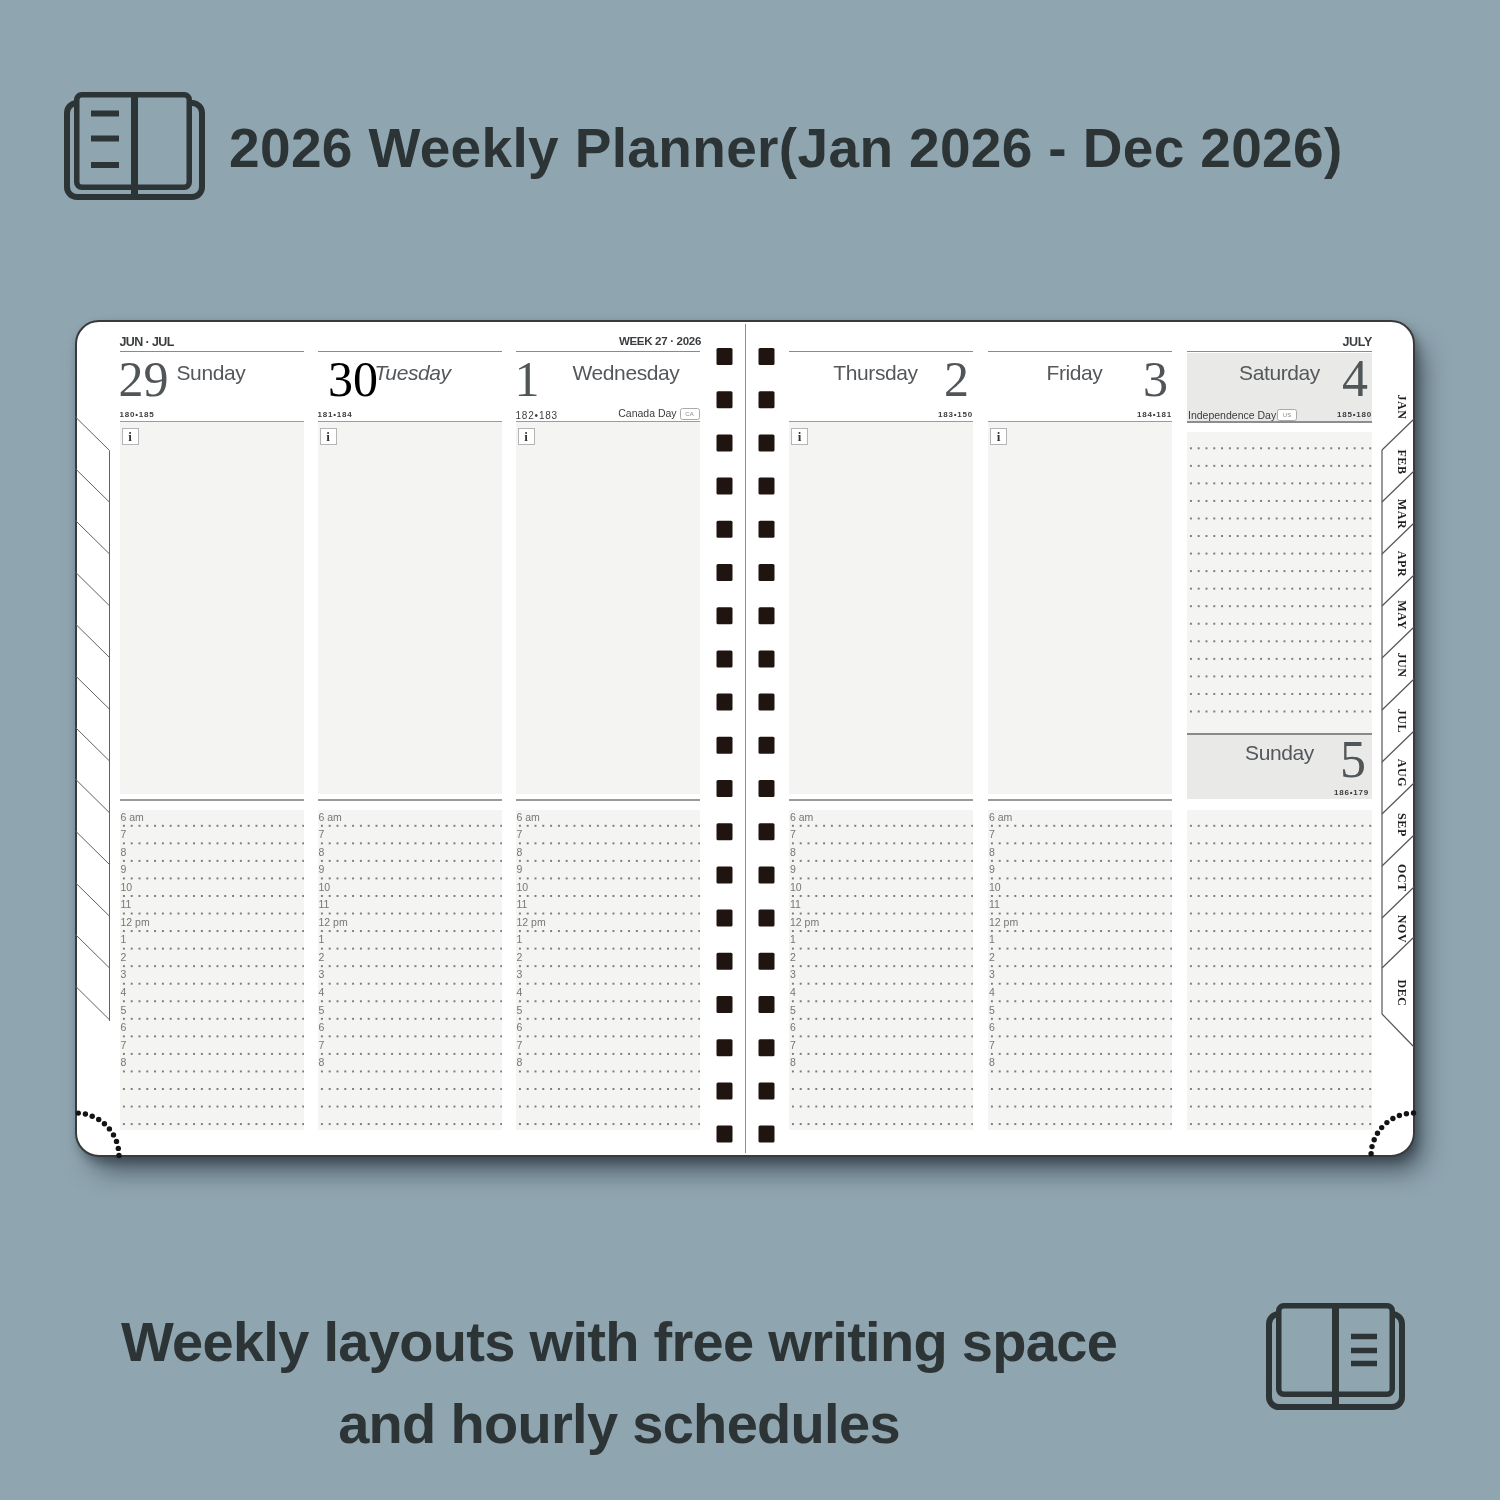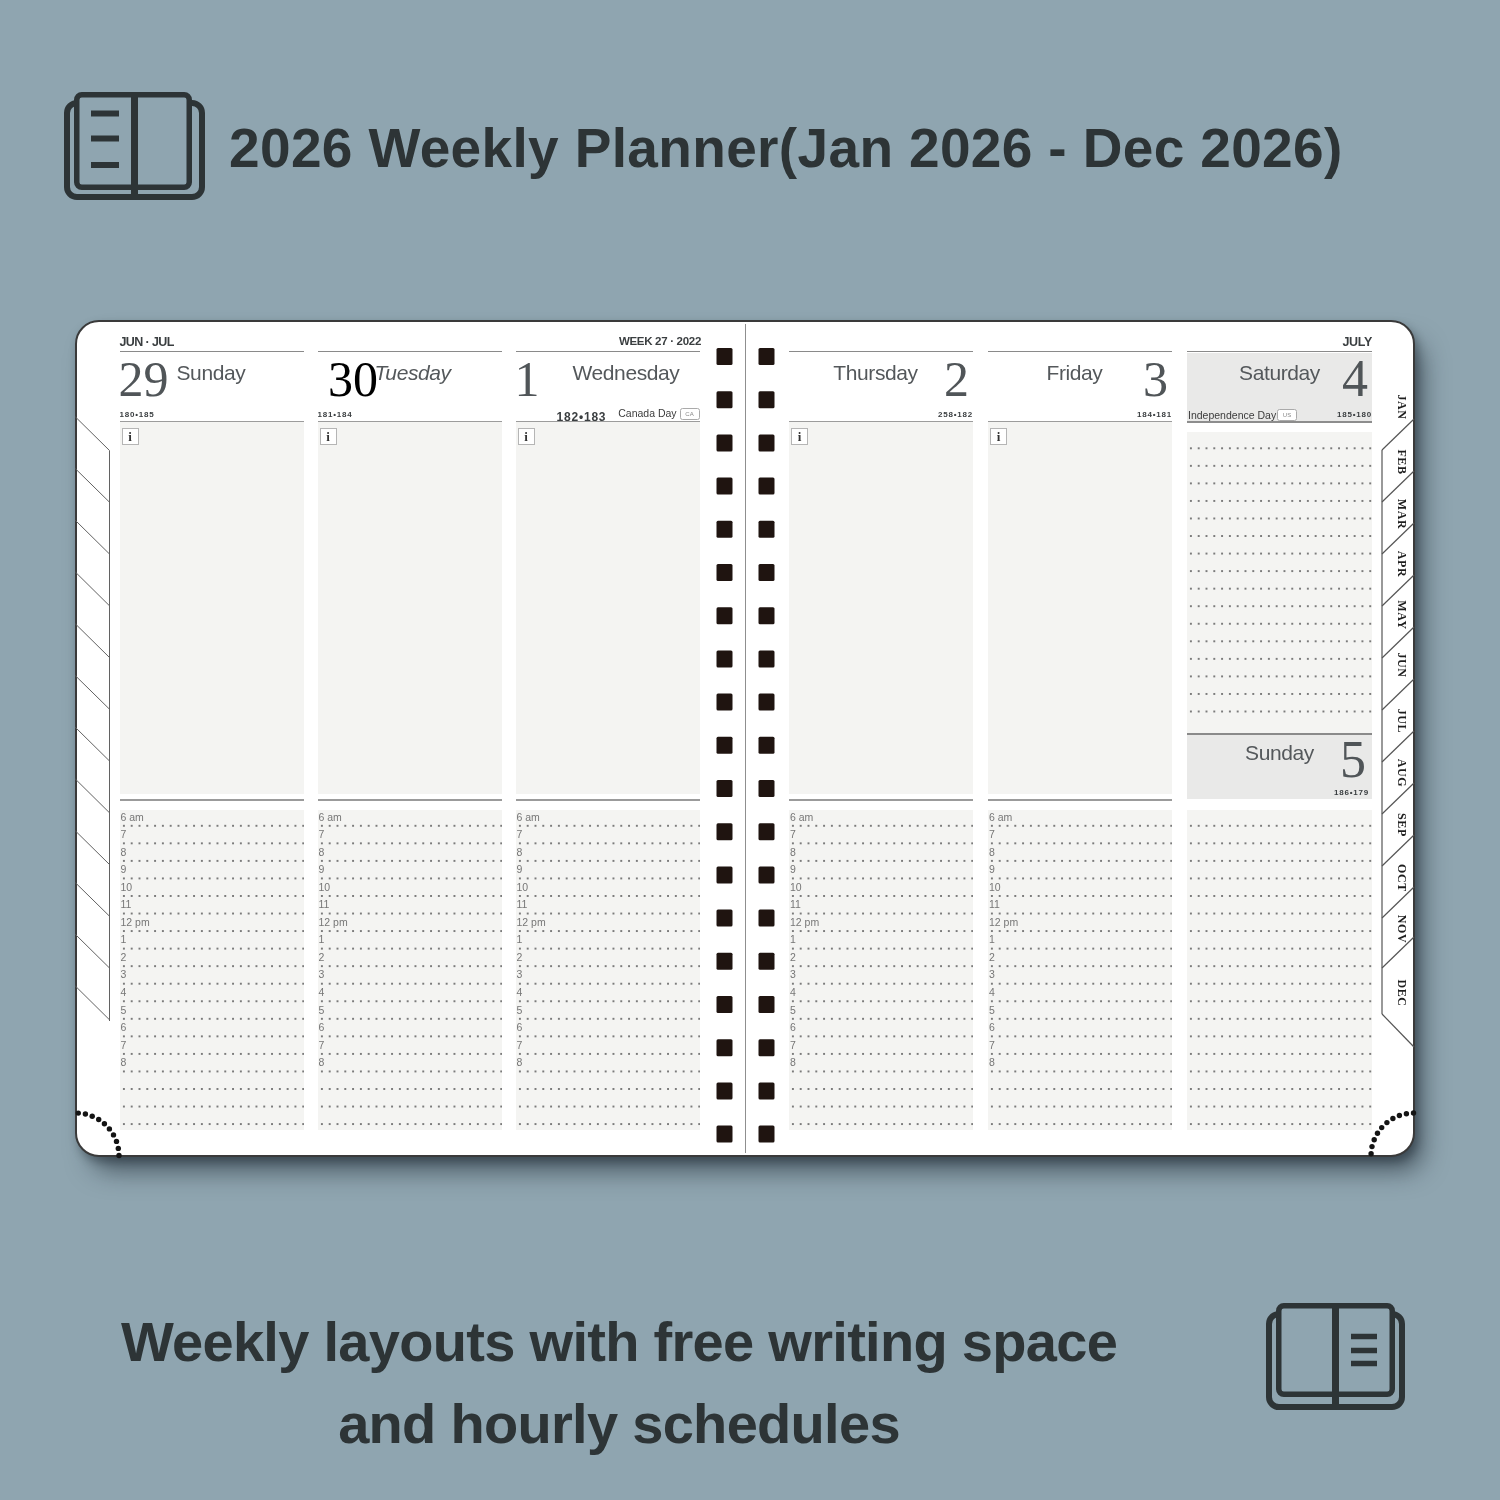--- a/index.html
+++ b/index.html
@@ -21,21 +21,21 @@
 </svg>
 
 <div class="abs" style="left:229px;top:116px;width:1200px;font-size:55px;font-weight:bold;letter-spacing:0.35px;color:#2d3436;white-space:nowrap;">2026 Weekly Planner(Jan 2026 - Dec 2026)</div>
 
 <div class="abs" style="left:75px;top:320px;width:1340px;height:837px;background:#ffffff;border:2px solid #3a3a3a;border-radius:24px;box-shadow:12px 18px 26px -5px rgba(24,34,44,.6), 3px 5px 9px rgba(24,34,44,.35);"></div>
 
 <div class="abs" style="left:744.5px;top:324px;width:1.5px;height:829px;background:#8f8f8f;"></div>
 
 <div class="abs" style="left:119.5px;top:335px;font-size:12.5px;font-weight:bold;letter-spacing:-0.6px;color:#3a3e40;">JUN · JUL</div>
 
-<div class="abs" style="left:501px;top:335px;width:200px;text-align:right;font-size:11.5px;font-weight:bold;letter-spacing:-0.3px;color:#3a3e40;">WEEK 27 · 2022</div>
+<div class="abs" style="left:501px;top:335px;width:200px;text-align:right;font-size:11.5px;font-weight:bold;letter-spacing:-0.3px;color:#3a3e40;">WEEK 27 · 2026</div>
 
 <div class="abs" style="left:1172px;top:335px;width:200px;text-align:right;font-size:12.5px;font-weight:bold;letter-spacing:-0.3px;color:#3a3e40;">JULY</div>
 
 <div class="abs" style="left:119.5px;top:350.5px;width:184.0px;height:1.5px;background:#8a8a8a;"></div>
 <div class="abs" style="left:118.5px;top:354px;font-size:50px;color:#505558;line-height:1;font-family:'Liberation Serif',serif;">29</div>
 <div class="abs" style="left:176.5px;top:360.5px;font-size:21px;letter-spacing:-0.4px;color:#54585b;">Sunday</div>
 <div class="abs" style="left:119.5px;top:410px;font-size:8px;font-weight:bold;letter-spacing:0.8px;color:#3a3e40;">180•185</div>
 <div class="abs" style="left:119.5px;top:420.7px;width:184.0px;height:1.4px;background:#9c9c9c;"></div>
 
 <div class="abs" style="left:119.5px;top:422.0px;width:184.0px;height:372.0px;background:#f4f4f2;"></div>
@@ -82,21 +82,21 @@
 <div class="abs" style="left:318.5px;top:968.45px;font-size:10.5px;color:#767676;">3</div>
 <div class="abs" style="left:318.5px;top:986.00px;font-size:10.5px;color:#767676;">4</div>
 <div class="abs" style="left:318.5px;top:1003.55px;font-size:10.5px;color:#767676;">5</div>
 <div class="abs" style="left:318.5px;top:1021.10px;font-size:10.5px;color:#767676;">6</div>
 <div class="abs" style="left:318.5px;top:1038.65px;font-size:10.5px;color:#767676;">7</div>
 <div class="abs" style="left:318.5px;top:1056.20px;font-size:10.5px;color:#767676;">8</div>
 
 <div class="abs" style="left:515.5px;top:350.5px;width:184.0px;height:1.5px;background:#8a8a8a;"></div>
 <div class="abs" style="left:514.5px;top:354px;font-size:50px;color:#505558;line-height:1;font-family:'Liberation Serif',serif;">1</div>
 <div class="abs" style="left:572.5px;top:360.5px;font-size:21px;letter-spacing:-0.4px;color:#54585b;">Wednesday</div>
-<div class="abs" style="left:515.5px;top:410px;font-size:12px;font-weight:bold;letter-spacing:0.8px;color:#3a3e40;margin-left:41px;">182•183</div>
+<div class="abs" style="left:515.5px;top:410px;font-size:10px;font-weight:normal;letter-spacing:0.8px;color:#3a3e40;">182•183</div>
 <div class="abs" style="left:515.5px;top:407px;width:184.0px;text-align:right;font-size:10.5px;color:#3c3c3c;">Canada Day&nbsp;<span style="display:inline-block;border:1px solid #aaa;border-radius:2.5px;font-size:6px;color:#888;width:20px;height:12px;line-height:11px;text-align:center;vertical-align:1px;background:#fff;">CA</span></div>
 <div class="abs" style="left:515.5px;top:420.7px;width:184.0px;height:1.4px;background:#9c9c9c;"></div>
 
 <div class="abs" style="left:515.5px;top:422.0px;width:184.0px;height:372.0px;background:#f4f4f2;"></div>
 <div class="abs" style="left:517.5px;top:428px;width:17px;height:17px;background:#fff;border:1px solid #b5b5b5;font-family:'Liberation Serif',serif;font-weight:bold;font-size:13px;color:#333;text-align:center;line-height:16px;">i</div>
 <div class="abs" style="left:515.5px;top:798.5px;width:184.0px;height:2px;background:#9b9b9b;"></div>
 
 <div class="abs" style="left:515.5px;top:810.0px;width:184.0px;height:320.0px;background-color:#f4f4f2;background-image:radial-gradient(circle 1.05px at 3.9px 8.775px, #7b7b7b 98%, rgba(0,0,0,0));background-size:7.8px 17.55px;background-position:0px 7.02px;"></div>
 <div class="abs" style="left:516.5px;top:810.50px;font-size:10.5px;color:#767676;">6 am</div>
 <div class="abs" style="left:516.5px;top:828.05px;font-size:10.5px;color:#767676;">7</div>
@@ -110,21 +110,21 @@
 <div class="abs" style="left:516.5px;top:968.45px;font-size:10.5px;color:#767676;">3</div>
 <div class="abs" style="left:516.5px;top:986.00px;font-size:10.5px;color:#767676;">4</div>
 <div class="abs" style="left:516.5px;top:1003.55px;font-size:10.5px;color:#767676;">5</div>
 <div class="abs" style="left:516.5px;top:1021.10px;font-size:10.5px;color:#767676;">6</div>
 <div class="abs" style="left:516.5px;top:1038.65px;font-size:10.5px;color:#767676;">7</div>
 <div class="abs" style="left:516.5px;top:1056.20px;font-size:10.5px;color:#767676;">8</div>
 
 <div class="abs" style="left:789.0px;top:350.5px;width:184.0px;height:1.5px;background:#8a8a8a;"></div>
 <div class="abs" style="left:789.0px;top:354px;width:180.0px;text-align:right;font-size:50px;color:#505558;line-height:1;font-family:'Liberation Serif',serif;">2</div>
 <div class="abs" style="left:789.0px;top:360.5px;width:173.0px;text-align:center;font-size:21px;letter-spacing:-0.4px;color:#54585b;">Thursday</div>
-<div class="abs" style="left:789.0px;top:410px;width:184.0px;text-align:right;font-size:8px;font-weight:bold;letter-spacing:0.8px;color:#3a3e40;">258•182</div>
+<div class="abs" style="left:789.0px;top:410px;width:184.0px;text-align:right;font-size:8px;font-weight:bold;letter-spacing:0.8px;color:#3a3e40;">183•150</div>
 <div class="abs" style="left:789.0px;top:420.7px;width:184.0px;height:1.4px;background:#9c9c9c;"></div>
 
 <div class="abs" style="left:789.0px;top:422.0px;width:184.0px;height:372.0px;background:#f4f4f2;"></div>
 <div class="abs" style="left:791.0px;top:428px;width:17px;height:17px;background:#fff;border:1px solid #b5b5b5;font-family:'Liberation Serif',serif;font-weight:bold;font-size:13px;color:#333;text-align:center;line-height:16px;">i</div>
 <div class="abs" style="left:789.0px;top:798.5px;width:184.0px;height:2px;background:#9b9b9b;"></div>
 
 <div class="abs" style="left:789.0px;top:810.0px;width:184.0px;height:320.0px;background-color:#f4f4f2;background-image:radial-gradient(circle 1.05px at 3.9px 8.775px, #7b7b7b 98%, rgba(0,0,0,0));background-size:7.8px 17.55px;background-position:0px 7.02px;"></div>
 <div class="abs" style="left:790.0px;top:810.50px;font-size:10.5px;color:#767676;">6 am</div>
 <div class="abs" style="left:790.0px;top:828.05px;font-size:10.5px;color:#767676;">7</div>
 <div class="abs" style="left:790.0px;top:845.60px;font-size:10.5px;color:#767676;">8</div>

